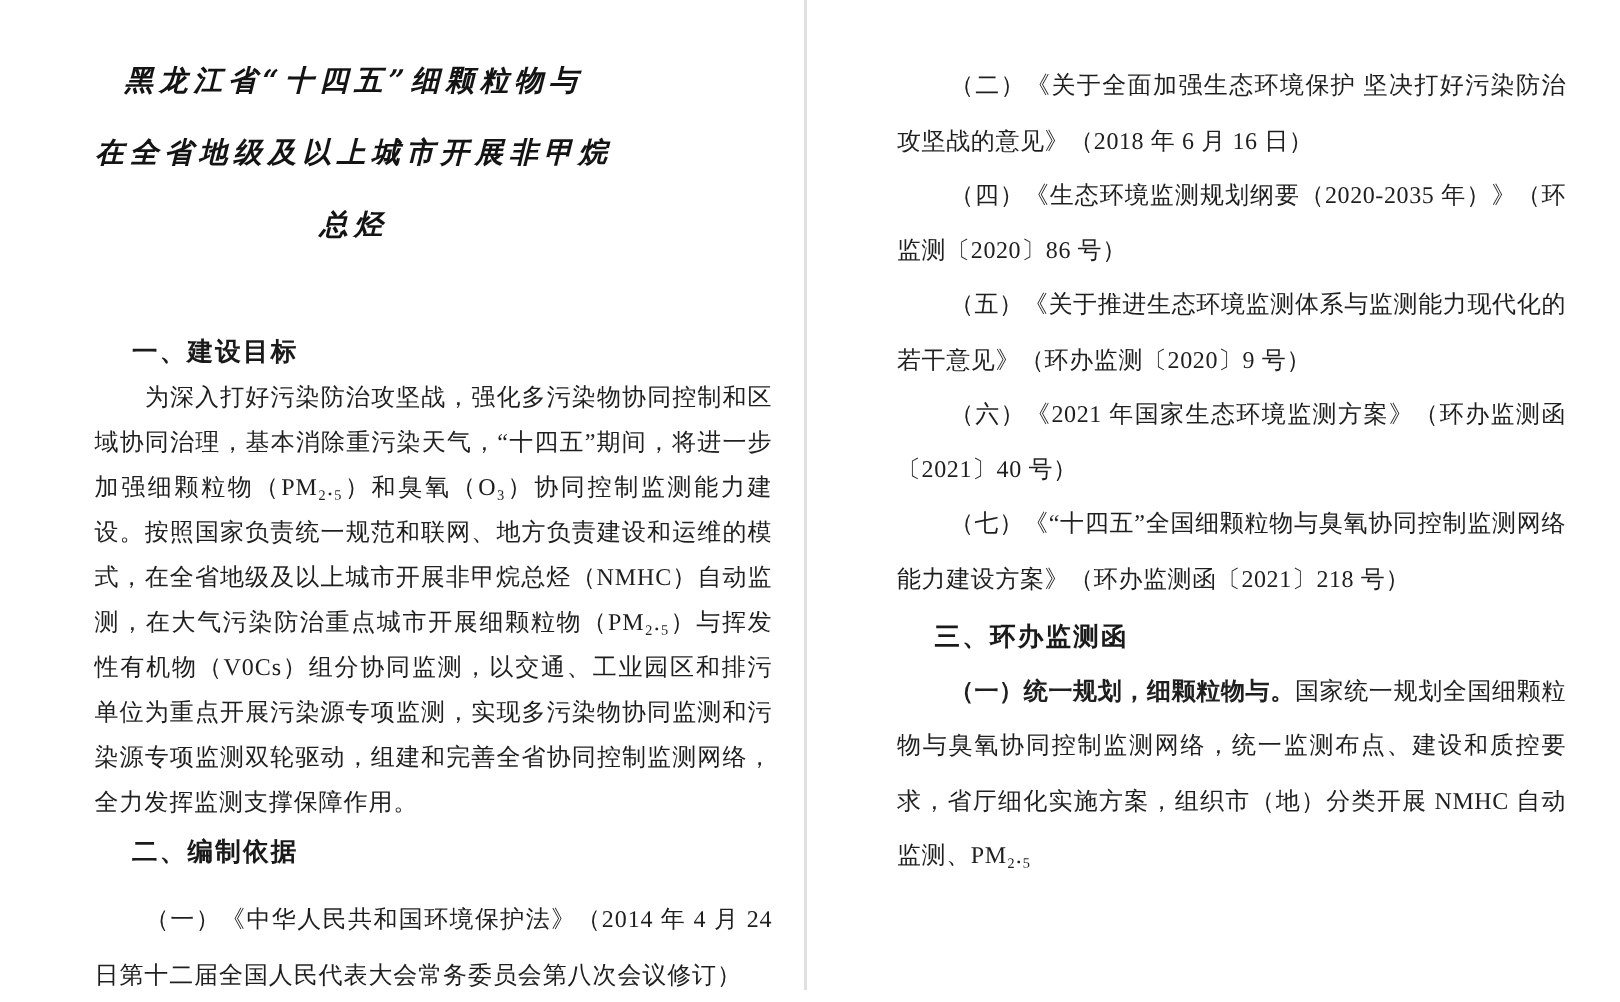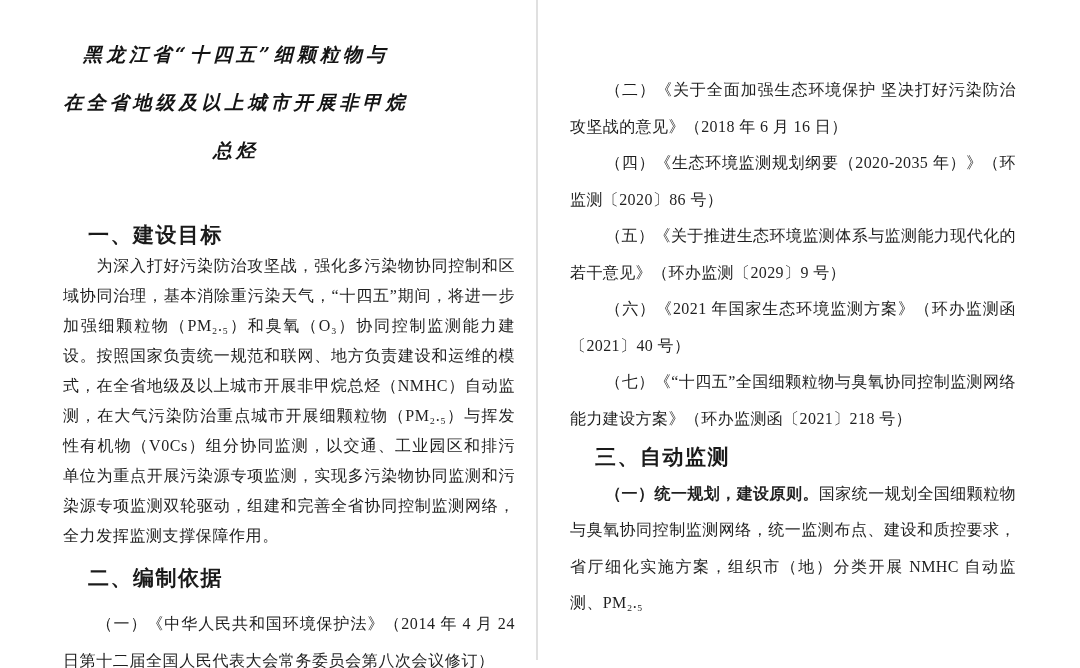--- a/index.html
+++ b/index.html
@@ -17,46 +17,46 @@
     color: #1f1f1f;
   }
   .divider {
     position: absolute;
     left: 536px; top: 0;
     width: 2px; height: 660px;
     background: #e0e0e0;
   }
   .page { position: absolute; top: 0; }
   .page-left  { left: 63px;  width: 452px; }
-  .page-right { left: 570px; width: 446px; margin-top: 32px; }
+  .page-right { left: 598px; width: 446px; }
 
   .doc-title {
     margin: 30px 0 0 0;
     width: 346px;
     text-align: center;
     font-family: cursive, "DejaVu Serif", serif;
     font-style: italic;
     font-weight: 700;
     font-size: 19px;
     line-height: 48px;
     letter-spacing: 4px;
     color: #141414;
   }
 
   .sec-heading {
     margin: 0;
     padding-left: 25px;
     font-family: "Liberation Sans", "DejaVu Sans", sans-serif;
-    font-size: 21px;
+    font-size: 17px;
     font-weight: 700;
     letter-spacing: 1.5px;
     color: #1a1a1a;
   }
   .h-goals      { margin-top: 50px; line-height: 22px; }
-  .h-basis      { margin-top: 16px; line-height: 22px; }
+  .h-basis      { margin-top: 6px; line-height: 22px; }
   .h-principles { margin-top: 2px;  line-height: 36.5px; }
 
   .body {
     margin: 0;
     font-size: 16px;
     text-align: justify;
     color: #1f1f1f;
   }
   .goals-para {
     margin-top: 5px;
@@ -101,22 +101,22 @@
     <h3 class="sec-heading h-basis">二、编制依据</h3>
 
     <p class="body item-left">（一）《中华人民共和国环境保护法》（2014 年 4 月 24 日第十二届全国人民代表大会常务委员会第八次会议修订）</p>
   </div>
 
   <div class="divider"></div>
 
   <div class="page page-right">
     <p class="body ref-item first">（二）《关于全面加强生态环境保护 坚决打好污染防治攻坚战的意见》（2018 年 6 月 16 日）</p>
     <p class="body ref-item">（四）《生态环境监测规划纲要（2020-2035 年）》（环监测〔2020〕86 号）</p>
-    <p class="body ref-item">（五）《关于推进生态环境监测体系与监测能力现代化的若干意见》（环办监测〔2029〕9 号）</p>
+    <p class="body ref-item">（五）《关于推进生态环境监测体系与监测能力现代化的若干意见》（环办监测〔2020〕9 号）</p>
     <p class="body ref-item">（六）《2021 年国家生态环境监测方案》（环办监测函〔2021〕40 号）</p>
     <p class="body ref-item">（七）《“十四五”全国细颗粒物与臭氧协同控制监测网络能力建设方案》（环办监测函〔2021〕218 号）</p>
 
-    <h3 class="sec-heading h-principles">三、自动监测</h3>
+    <h3 class="sec-heading h-principles">三、环办监测函</h3>
 
-    <p class="body principle-para"><span class="lead-bold">（一）统一规划，建设原则。</span><span>国家统一规划全国细颗粒物与臭氧协同控制监测网络，统一监测布点、建设和质控要求，省厅细化实施方案，组织市（地）分类开展 NMHC 自动监测、PM₂.₅</span></p>
+    <p class="body principle-para"><span class="lead-bold">（一）统一规划，细颗粒物与。</span><span>国家统一规划全国细颗粒物与臭氧协同控制监测网络，统一监测布点、建设和质控要求，省厅细化实施方案，组织市（地）分类开展 NMHC 自动监测、PM₂.₅</span></p>
   </div>
 
 </div>
 
 </body></html>

